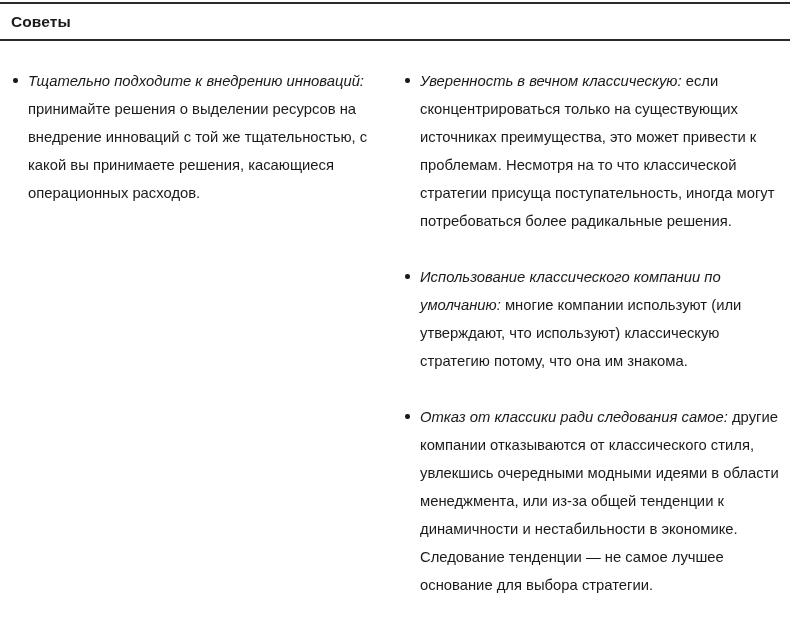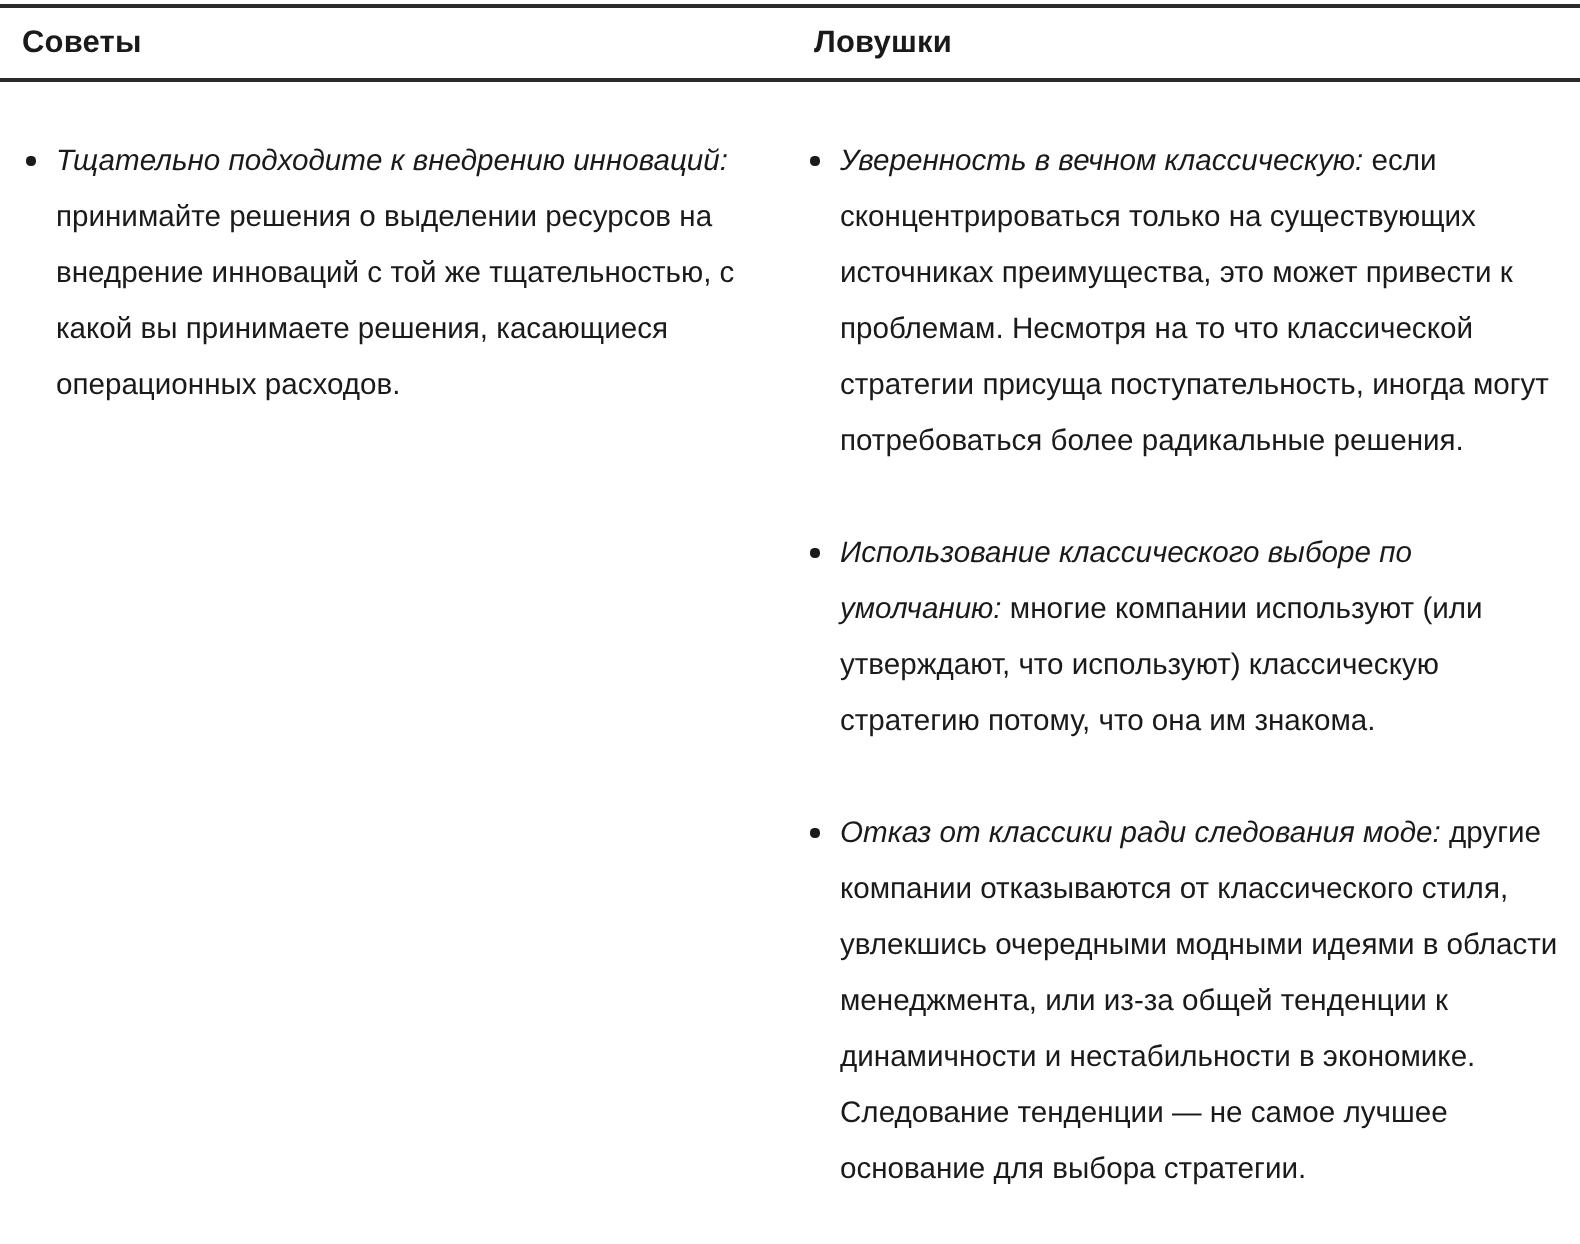--- a/index.html
+++ b/index.html
@@ -104,21 +104,20 @@
 </head>
 <body>
 
 <div class="page">
 
   <div class="rule rule-top"></div>
   <div class="rule rule-header"></div>
 
   <div class="header-row">
     <div class="header-cell left">Советы</div>
-    <div class="header-cell right">Ловушки</div>
   </div>
 
   <div class="body-row">
 
     <div class="col left">
       <ul class="bullets">
         <li>
           <span class="dot"></span>
           <span class="lead">Тщательно подходите к внедрению инноваций:</span><span class="rest"> принимайте решения о выделении ресурсов на внедрение инноваций с той же тщательностью, с какой вы принимаете решения, касающиеся операционных расходов.</span>
         </li>
@@ -128,25 +127,25 @@
     <div class="col right">
       <ul class="bullets">
 
         <li>
           <span class="dot"></span>
           <span class="lead">Уверенность в вечном классическую:</span><span class="rest"> если сконцентрироваться только на существующих источниках преимущества, это может привести к проблемам. Несмотря на то что классической стратегии присуща поступательность, иногда могут потребоваться более радикальные решения.</span>
         </li>
 
         <li>
           <span class="dot"></span>
-          <span class="lead">Использование классического выборе по умолчанию:</span><span class="rest"> многие компании используют (или утверждают, что используют) классическую стратегию потому, что она им знакома.</span>
+          <span class="lead">Использование классического компании по умолчанию:</span><span class="rest"> многие компании используют (или утверждают, что используют) классическую стратегию потому, что она им знакома.</span>
         </li>
 
         <li>
           <span class="dot"></span>
-          <span class="lead">Отказ от классики ради следования моде:</span><span class="rest"> другие компании отказываются от классического стиля, увлекшись очередными модными идеями в области менеджмента, или из-за общей тенденции к динамичности и нестабильности в экономике. Следование тенденции — не самое лучшее основание для выбора стратегии.</span>
+          <span class="lead">Отказ от классики ради следования самое:</span><span class="rest"> другие компании отказываются от классического стиля, увлекшись очередными модными идеями в области менеджмента, или из-за общей тенденции к динамичности и нестабильности в экономике. Следование тенденции — не самое лучшее основание для выбора стратегии.</span>
         </li>
 
       </ul>
     </div>
 
   </div>
 </div>
 
 </body></html>

